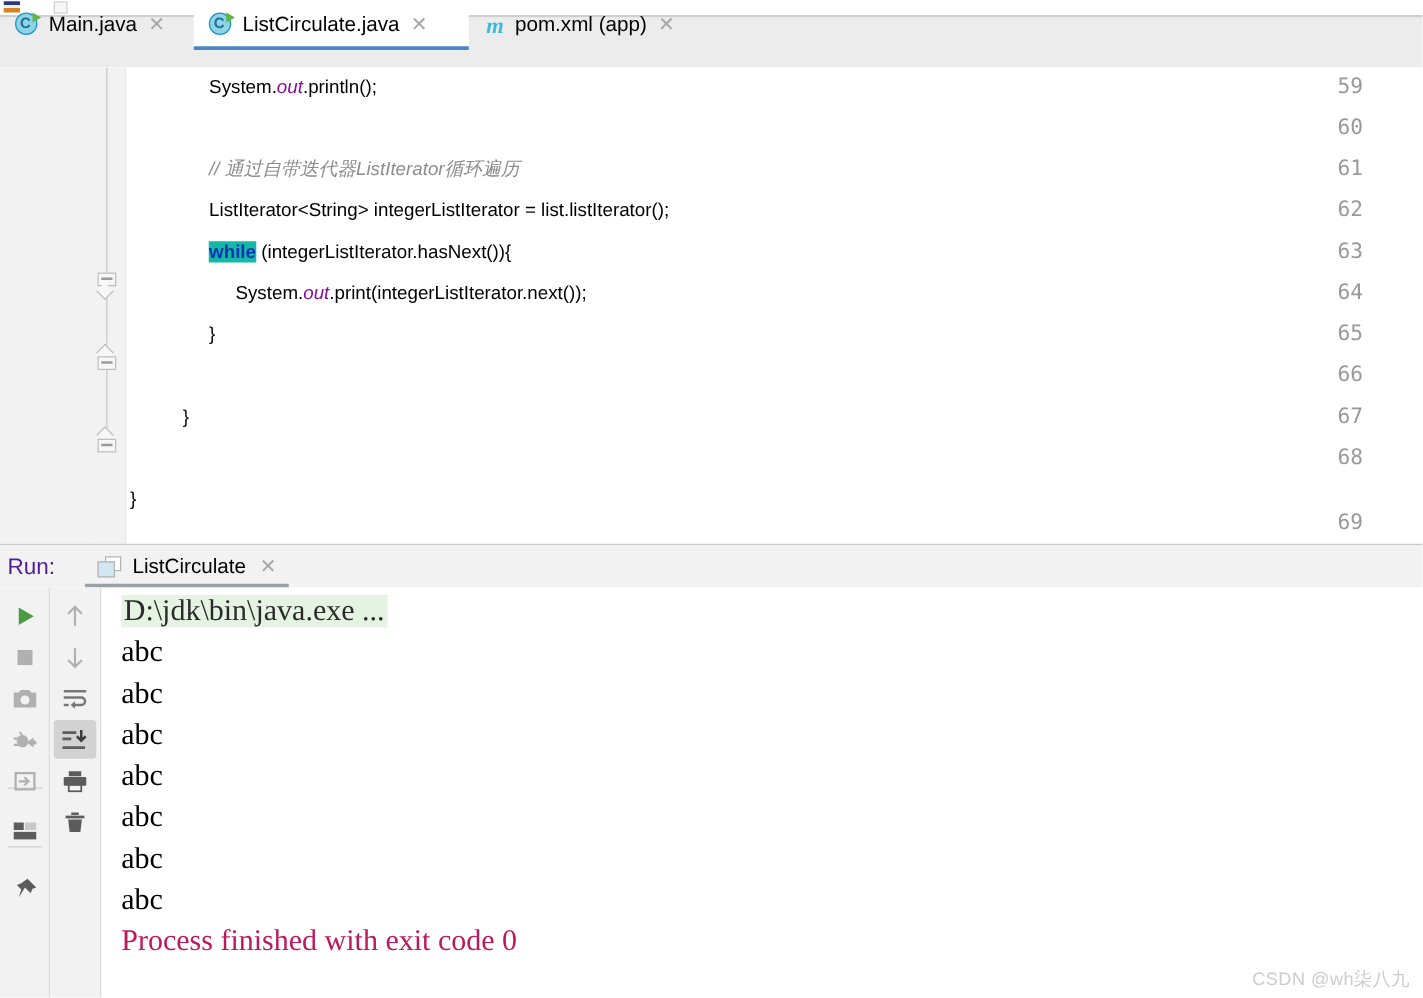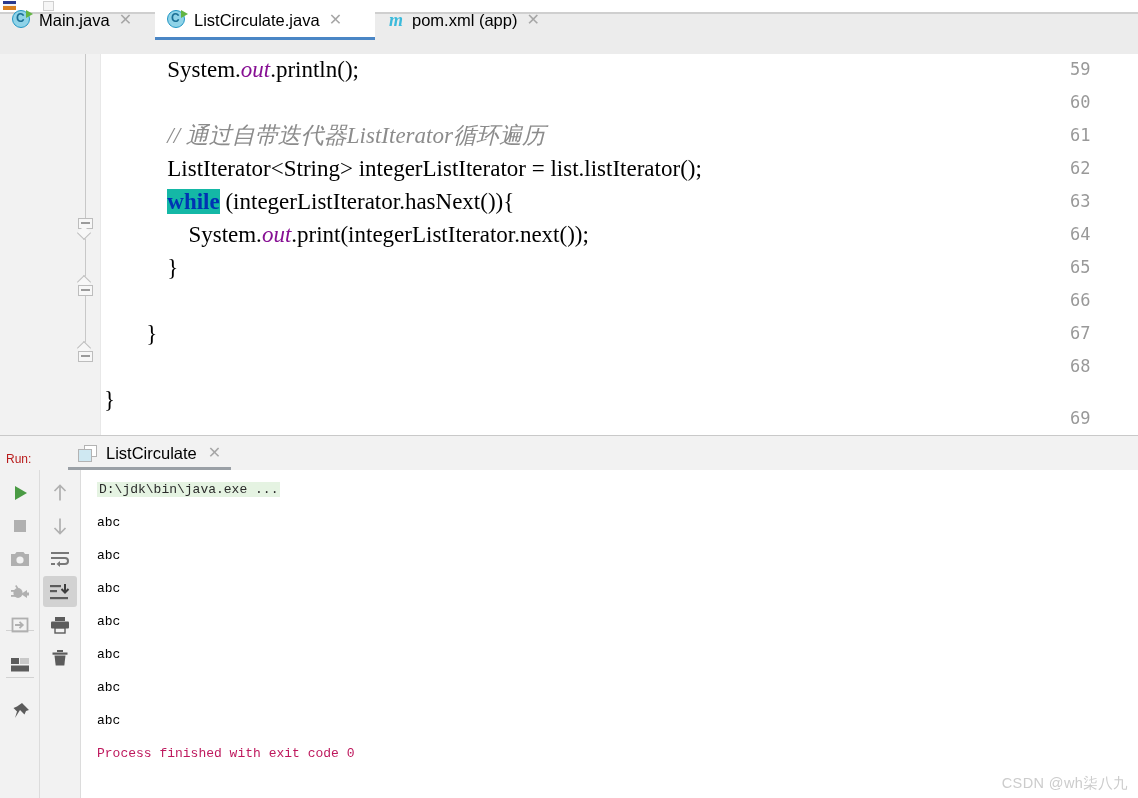--- a/index.html
+++ b/index.html
@@ -170,22 +170,22 @@
     font-size: 17px;
     color: #999999;
     line-height: 33px;
     height: 33px;
   }
   .code-line {
     position: absolute;
     left: 104px;
     height: 33px;
     line-height: 33px;
-    font-family: Liberation Serif, serif;
-    font-size: 23px;
+    font-family: Liberation Sans, sans-serif;
+    font-size: 15px;
     color: #000000;
     white-space: pre;
   }
   .k-field { color: #871094; font-style: italic; }
   .k-comment { color: #8c8c8c; font-style: italic; }
   .k-kw { color: #0033b3; font-weight: bold; background: #14b8a6; }
   
   .fold-rail {
     position: absolute;
     left: 85px;
@@ -240,23 +240,23 @@
   }
   .run-header {
     position: absolute;
     top: 436px; left: 0;
     width: 1138px;
     height: 34px;
     background: #f2f2f2;
   }
   .run-label {
     position: absolute;
-    left: 6px; top: 13px;
-    font-size: 12px;
-    color: #b91c1c;
+    left: 6px; top: 7px;
+    font-size: 18px;
+    color: #4c1d95;
     line-height: 20px;
   }
   .run-tab {
     position: absolute;
     left: 68px; top: 0;
     height: 34px;
     display: flex;
     align-items: center;
     gap: 9px;
     padding: 0 10px;
@@ -338,22 +338,22 @@
   .tb-btn svg, .tb-btn .shape { position: relative; z-index: 2; }
   .tb-div {
     position: absolute;
     left: 6px;
     width: 28px; height: 1px;
     background: #d2d2d2;
   }
   .console-text {
     position: absolute;
     left: 97px;
-    font-family: Liberation Mono, monospace;
-    font-size: 13px;
+    font-family: Liberation Serif, serif;
+    font-size: 24px;
     line-height: 33px;
     height: 33px;
     white-space: pre;
     color: #000000;
   }
   .con-cmd { background: #e5f3e2; color: #2b2b2b; padding: 0 2px; }
   .con-exit { color: #be185d; }
 
   .watermark {
     position: absolute;

